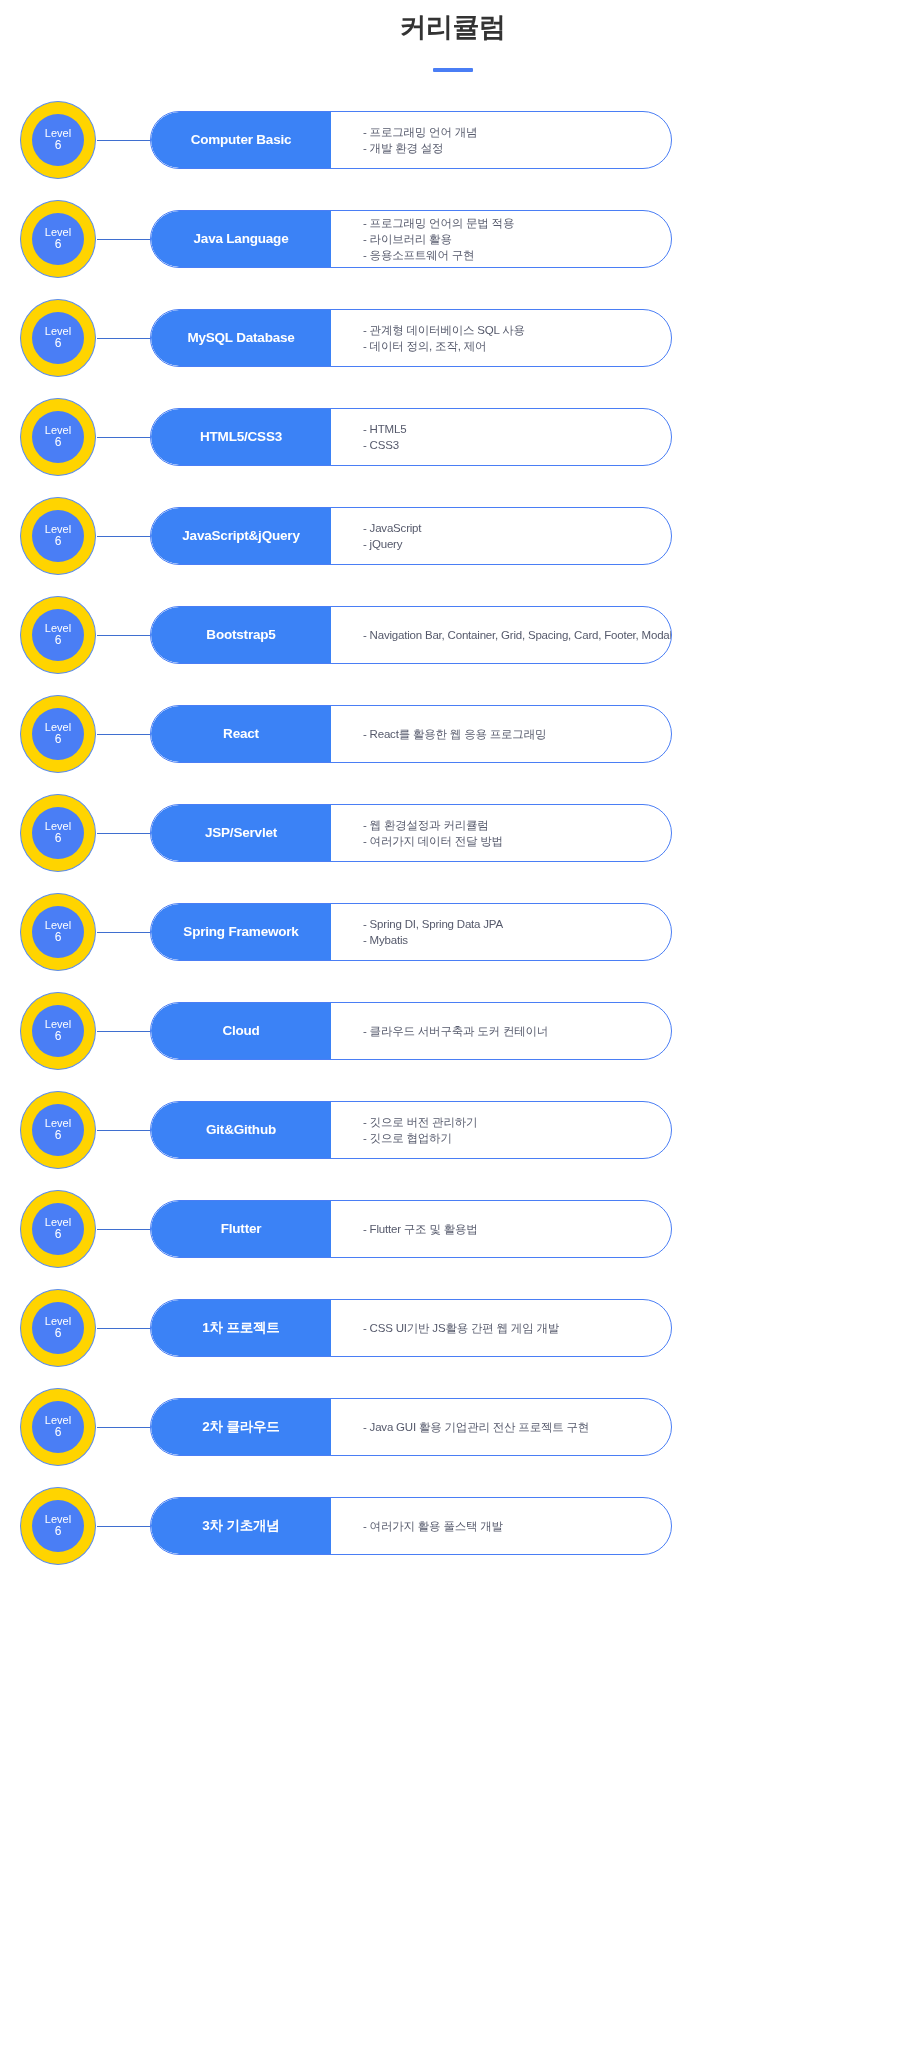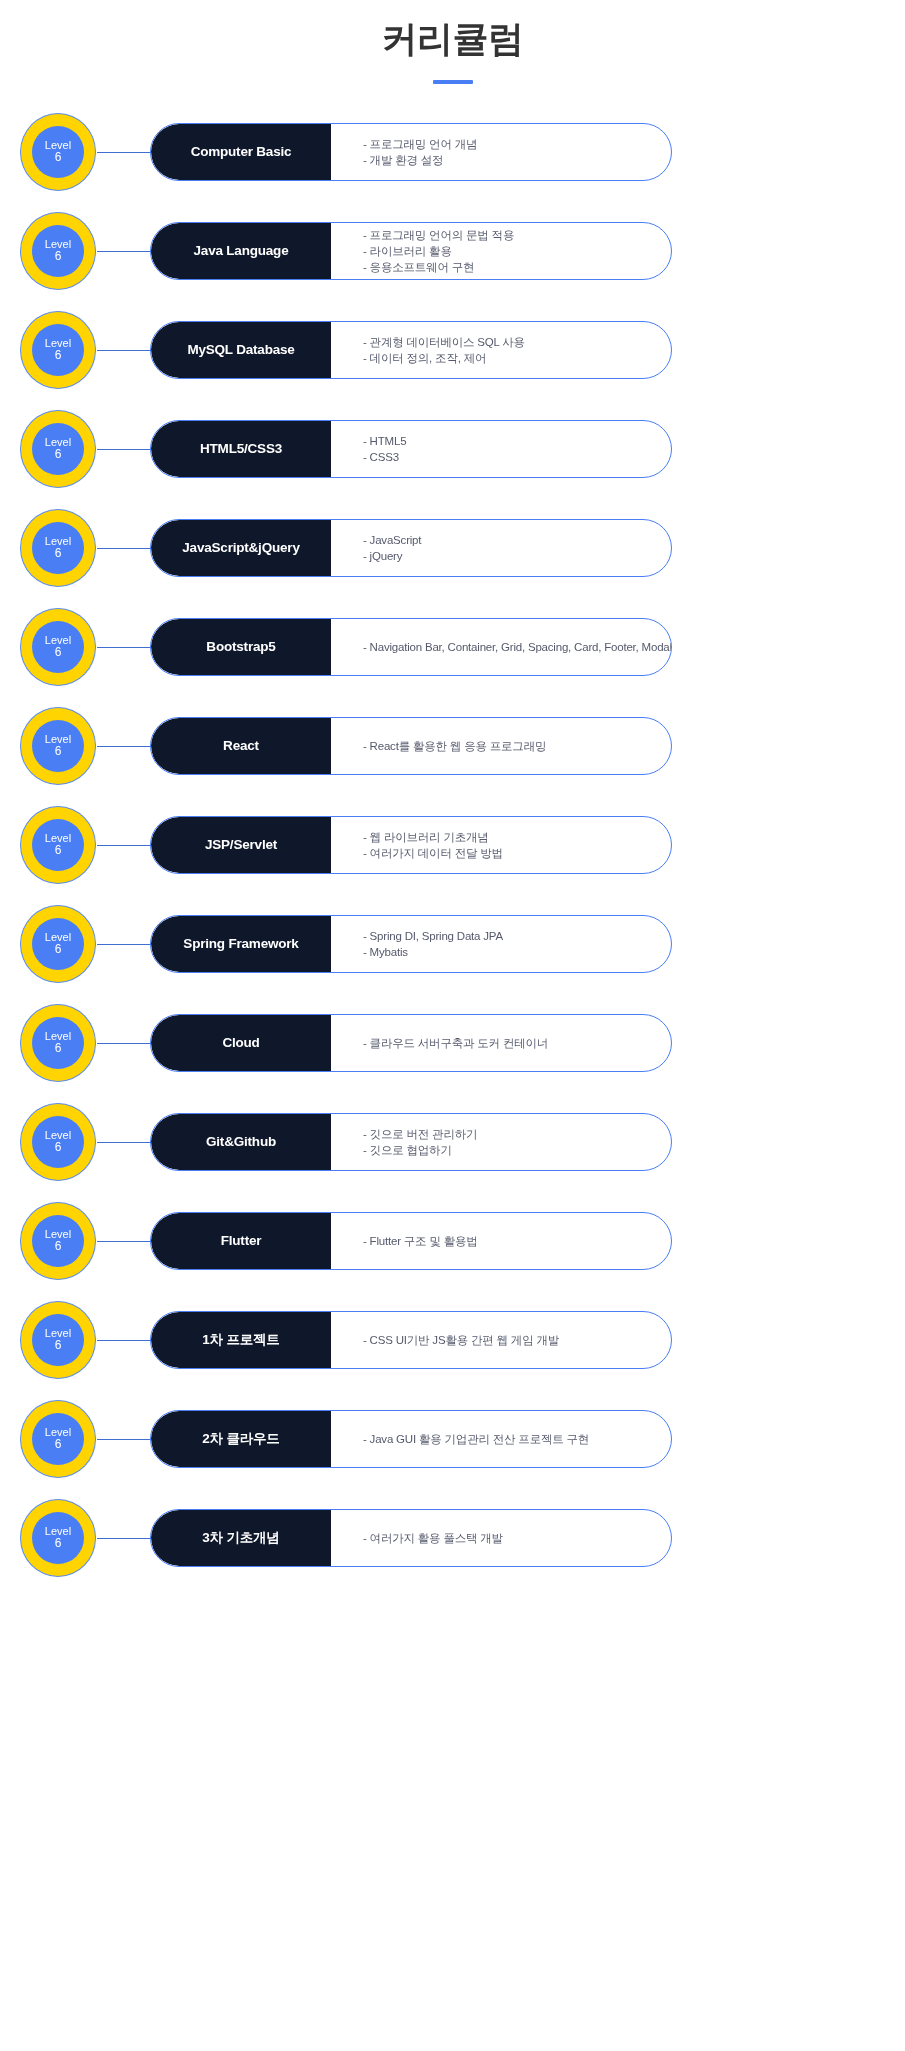--- a/index.html
+++ b/index.html
@@ -15,26 +15,26 @@
     overflow: hidden;
   }
 
   
   .header {
     width: 100%;
     padding-top: 8px;
     text-align: center;
   }
   .page-title {
-    font-size: 36px;
+    font-size: 27px;
     font-weight: 700;
     color: #333333;
     letter-spacing: -0.5px;
     line-height: 38px;
-    margin: 12px;
+    margin: 0;
   }
   .title-underline {
     width: 40px;
     height: 4px;
     background: #4a7ef5;
     margin: 22px auto 0 auto;
     border-radius: 1px;
   }
 
   
@@ -108,21 +108,21 @@
     border-radius: 29px;
     box-sizing: border-box;
     display: flex;
     align-items: stretch;
     background: #ffffff;
     overflow: hidden;
   }
   .pill-label {
     width: 180px;
     flex: 0 0 180px;
-    background: #0f172a;
+    background: #3b82f6;
     color: #ffffff;
     font-size: 13.5px;
     font-weight: 700;
     display: flex;
     align-items: center;
     justify-content: center;
     text-align: center;
     border-top-left-radius: 28px;
     border-bottom-left-radius: 28px;
     letter-spacing: -0.2px;
@@ -270,21 +270,21 @@
       <div class="level-badge">
         <div class="level-inner">
           <span class="level-word">Level</span>
           <span class="level-num">6</span>
         </div>
       </div>
       <div class="connector"></div>
       <div class="pill">
         <div class="pill-label">JSP/Servlet</div>
         <div class="pill-desc">
-          <div class="desc-line">- 웹 라이브러리 기초개념</div>
+          <div class="desc-line">- 웹 환경설정과 커리큘럼</div>
           <div class="desc-line">- 여러가지 데이터 전달 방법</div>
         </div>
       </div>
     </div>
     <div class="row">
       <div class="level-badge">
         <div class="level-inner">
           <span class="level-word">Level</span>
           <span class="level-num">6</span>
         </div>

